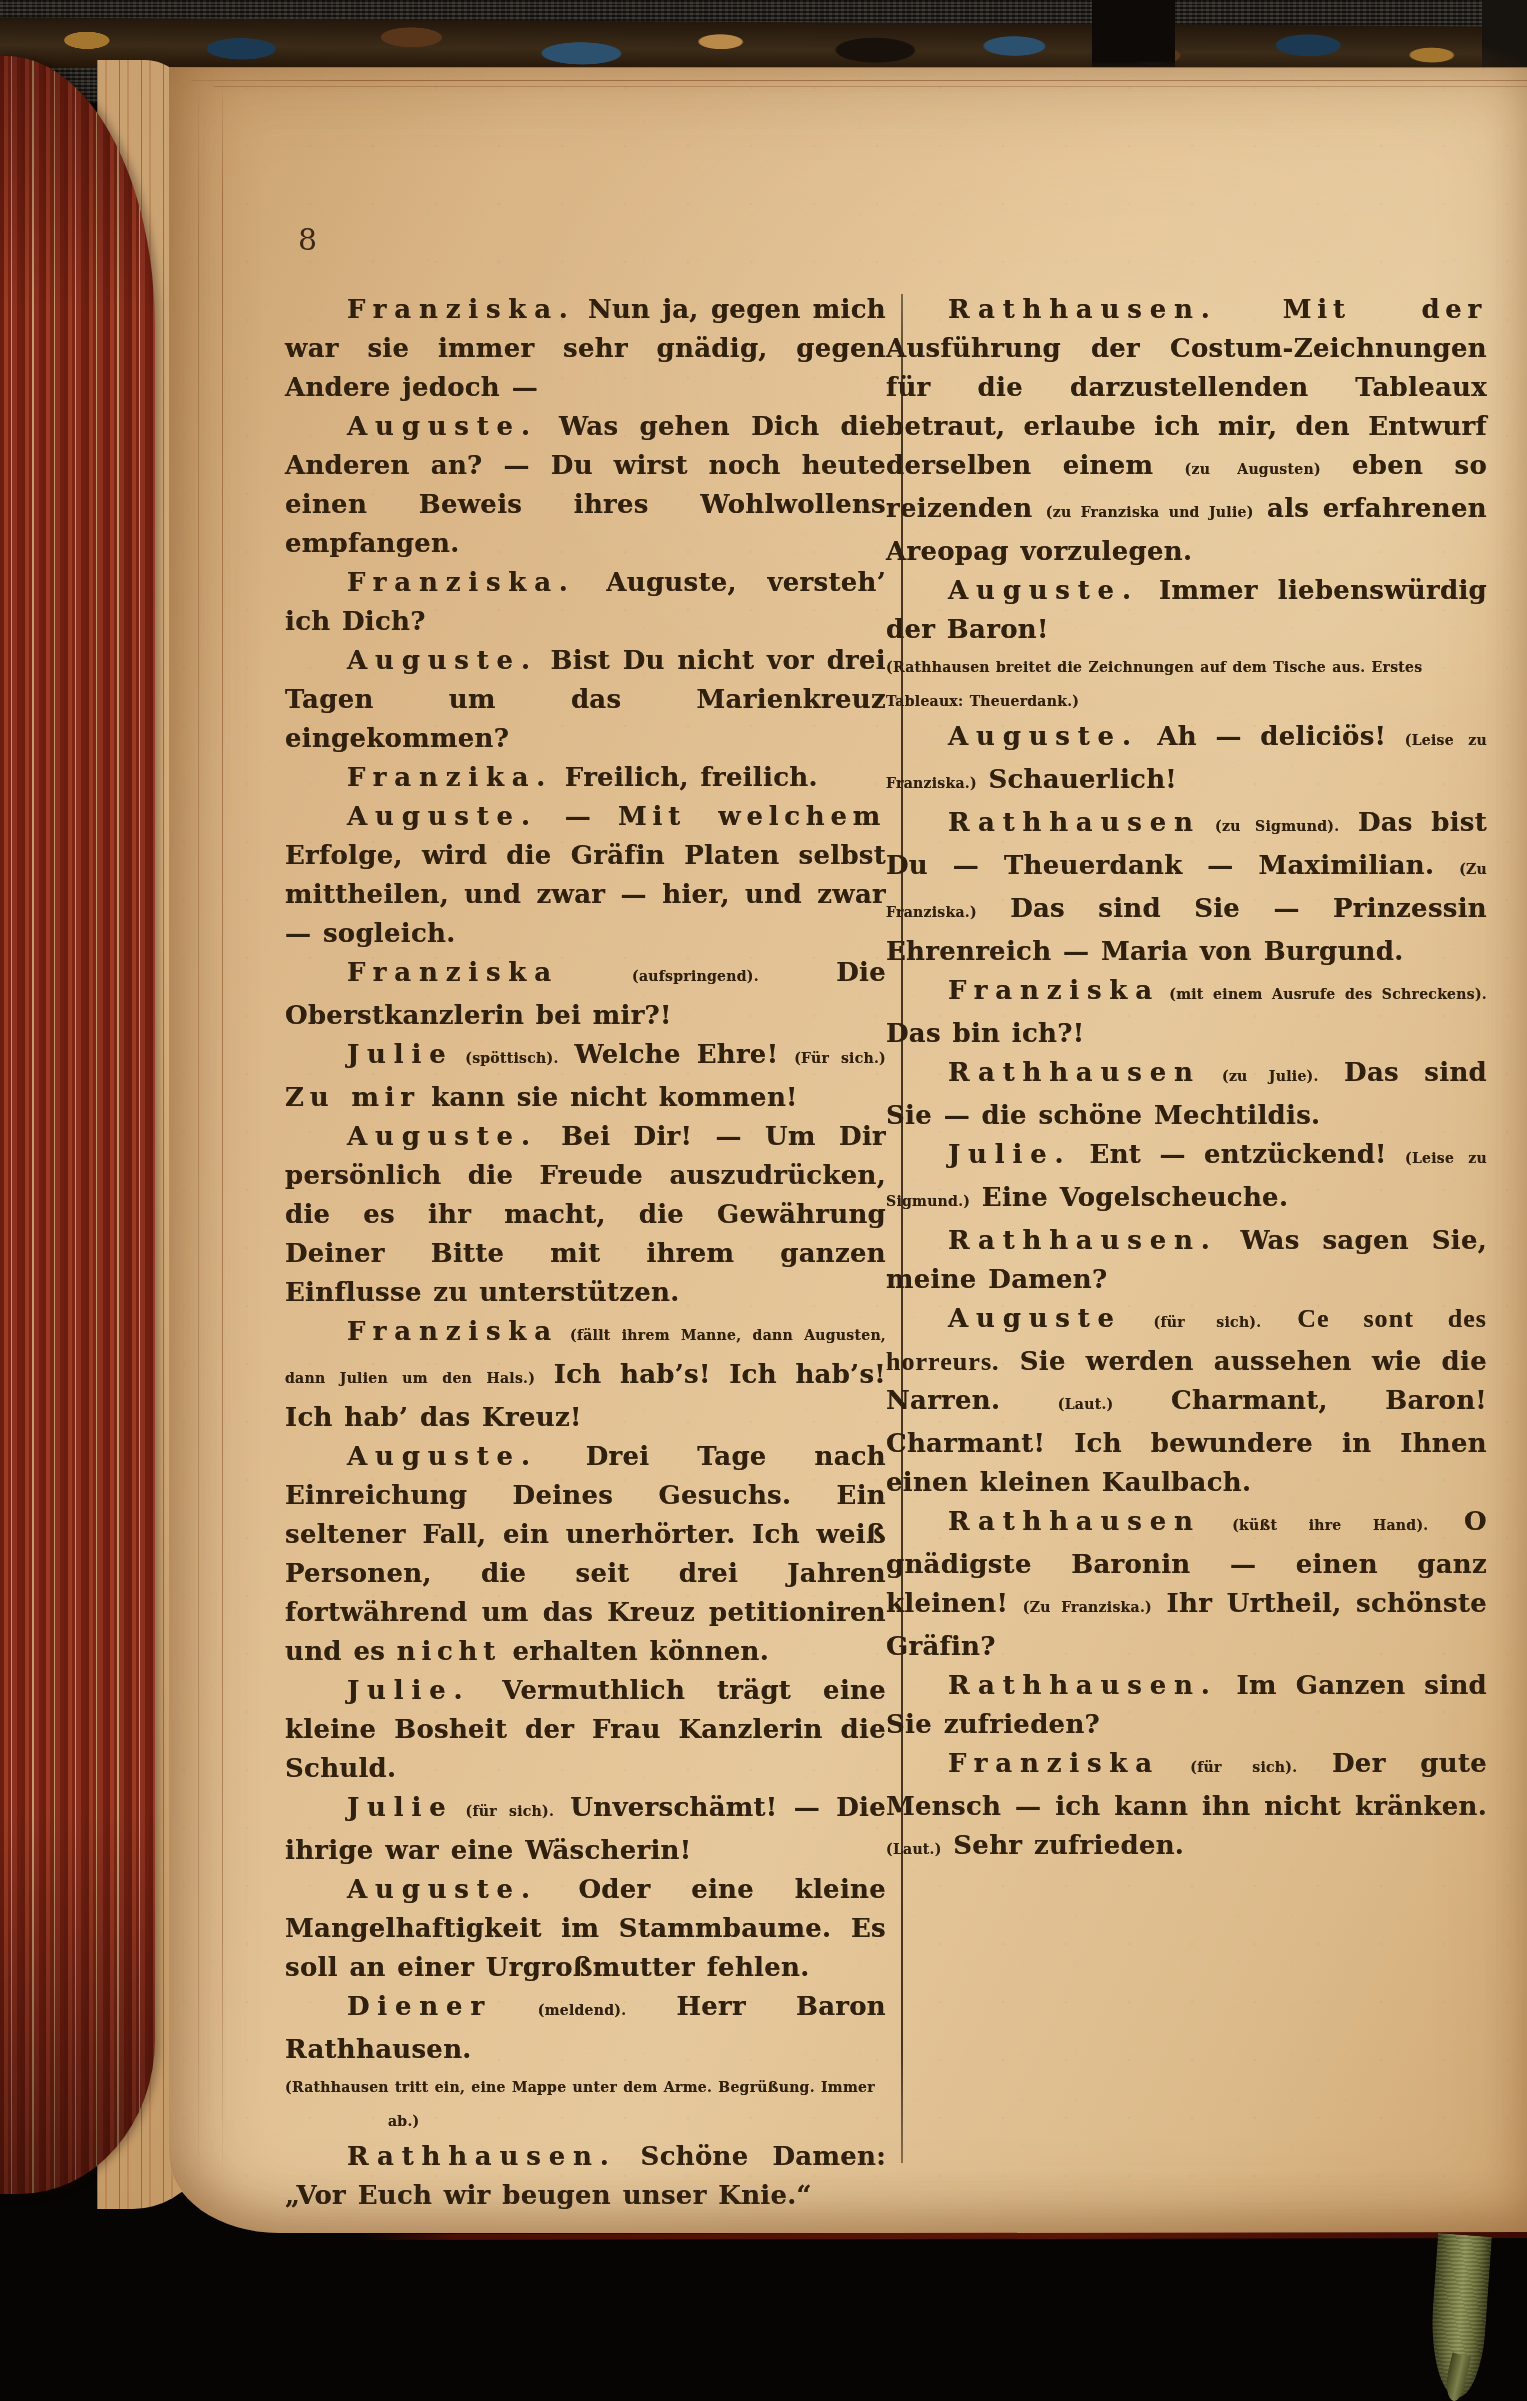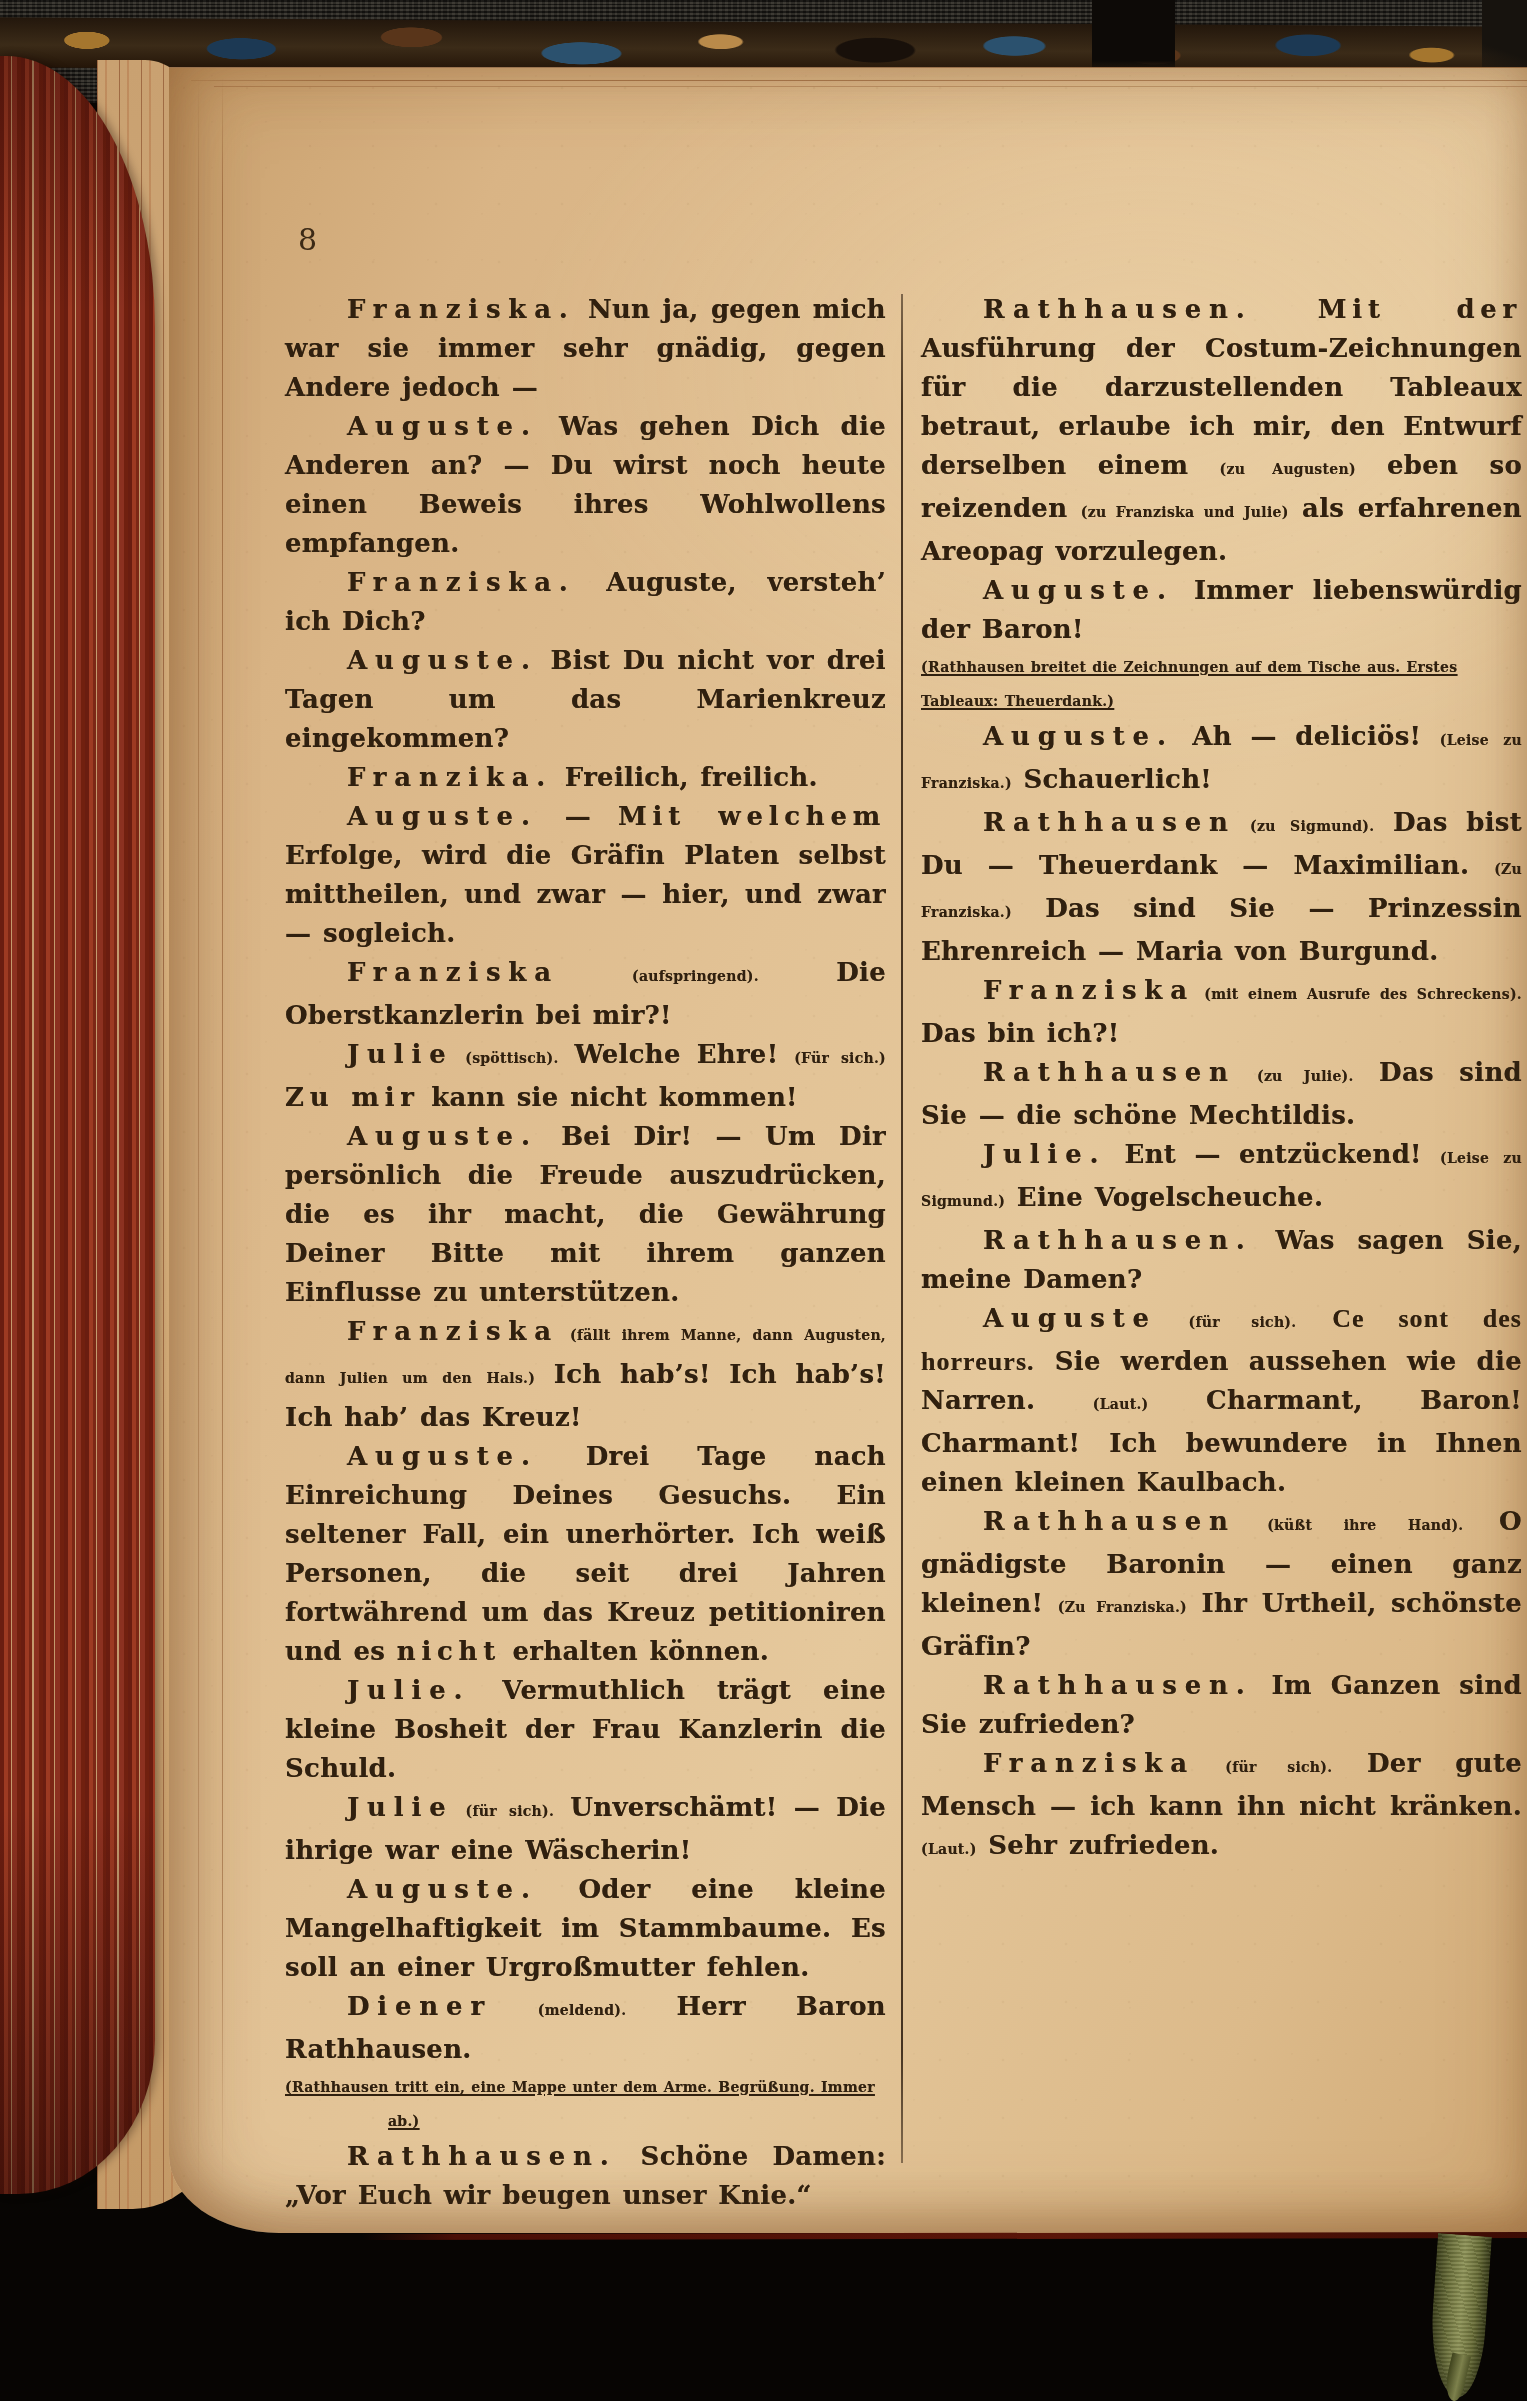--- a/index.html
+++ b/index.html
@@ -84,34 +84,34 @@
   .crease-h1{position:absolute;left:22px;top:11.6px;height:1.3px;right:0;
     background:linear-gradient(90deg, rgba(122,64,24,.15), rgba(122,64,24,.55) 12%, rgba(122,64,24,.45));}
   .crease-h2{position:absolute;left:45px;top:17.5px;height:0.6px;right:0;background:rgba(122,64,24,.3);}
   .pageno{
     position:absolute;left:129px;top:154px;
     font-size:30px;color:#3c2a16;font-family:"DejaVu Serif",serif;
   }
   
   .textblock{
     position:absolute;left:116px;top:222px;width:1237px;height:1889px;
-    display:flex;justify-content:space-between;
+    display:flex;
   }
   .col{width:601px;}
   .divider{
     position:absolute;left:732px;top:226px;width:1.9px;height:1869px;
     background:linear-gradient(180deg, rgba(42,26,12,.55), rgba(42,26,12,.85) 6%, rgba(42,26,12,.85) 94%, rgba(42,26,12,.5));
   }
   .col p{
     margin:0;color:#30200f;font-weight:bold;
     font-size:26px;line-height:39px;text-align:justify;text-indent:62px;
     letter-spacing:.01em;word-spacing:.09em;
     text-shadow:0 0 0.6px rgba(48,32,15,.55);
   }
-  .col p.stage{font-size:21px;line-height:32px;text-indent:0;text-align:left;word-spacing:.05em;text-decoration:underline;}
+  .col p.stage{font-size:21px;line-height:32px;text-indent:0;text-align:left;word-spacing:.05em;}
   .col p.stage.hang{padding-left:103px;text-indent:-103px;}
   .t-k{letter-spacing:.30em;}
   .t-d{font-size:14px;letter-spacing:.02em;}
   .t-e{letter-spacing:.22em;margin-top:11px;}
   .t-a{font-family:"Liberation Serif",serif;letter-spacing:.04em;}
   
   .bottom-edge{
     position:absolute;left:362px;top:2233px;width:1165px;height:5.8px;z-index:3;
     transform:rotate(-0.1deg);
     background:linear-gradient(90deg, rgba(74,14,6,0), #4a0e06 8%, #5a1508 60%, #3c0b04 100%);

